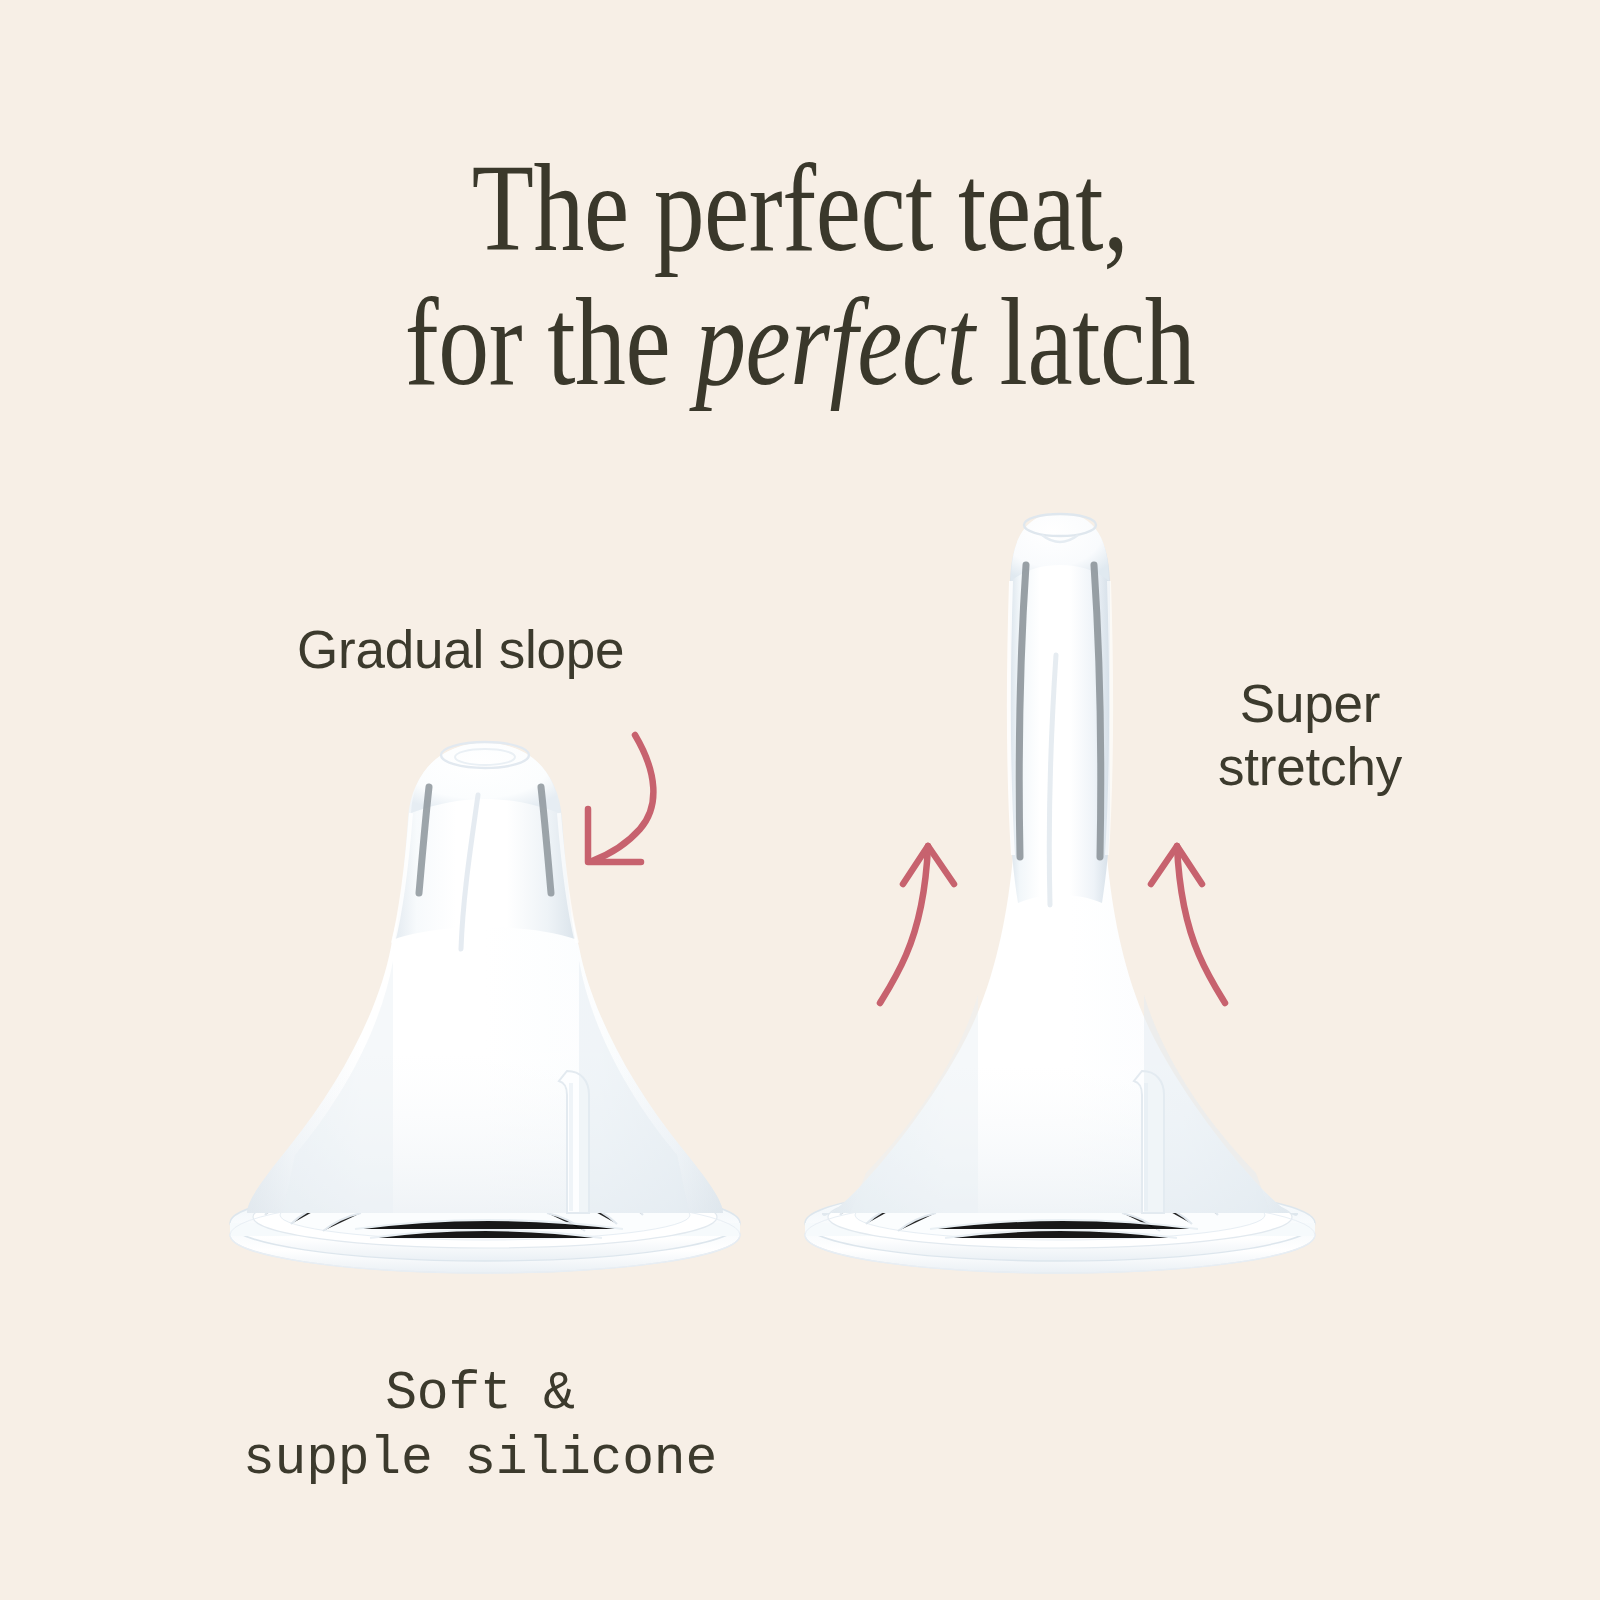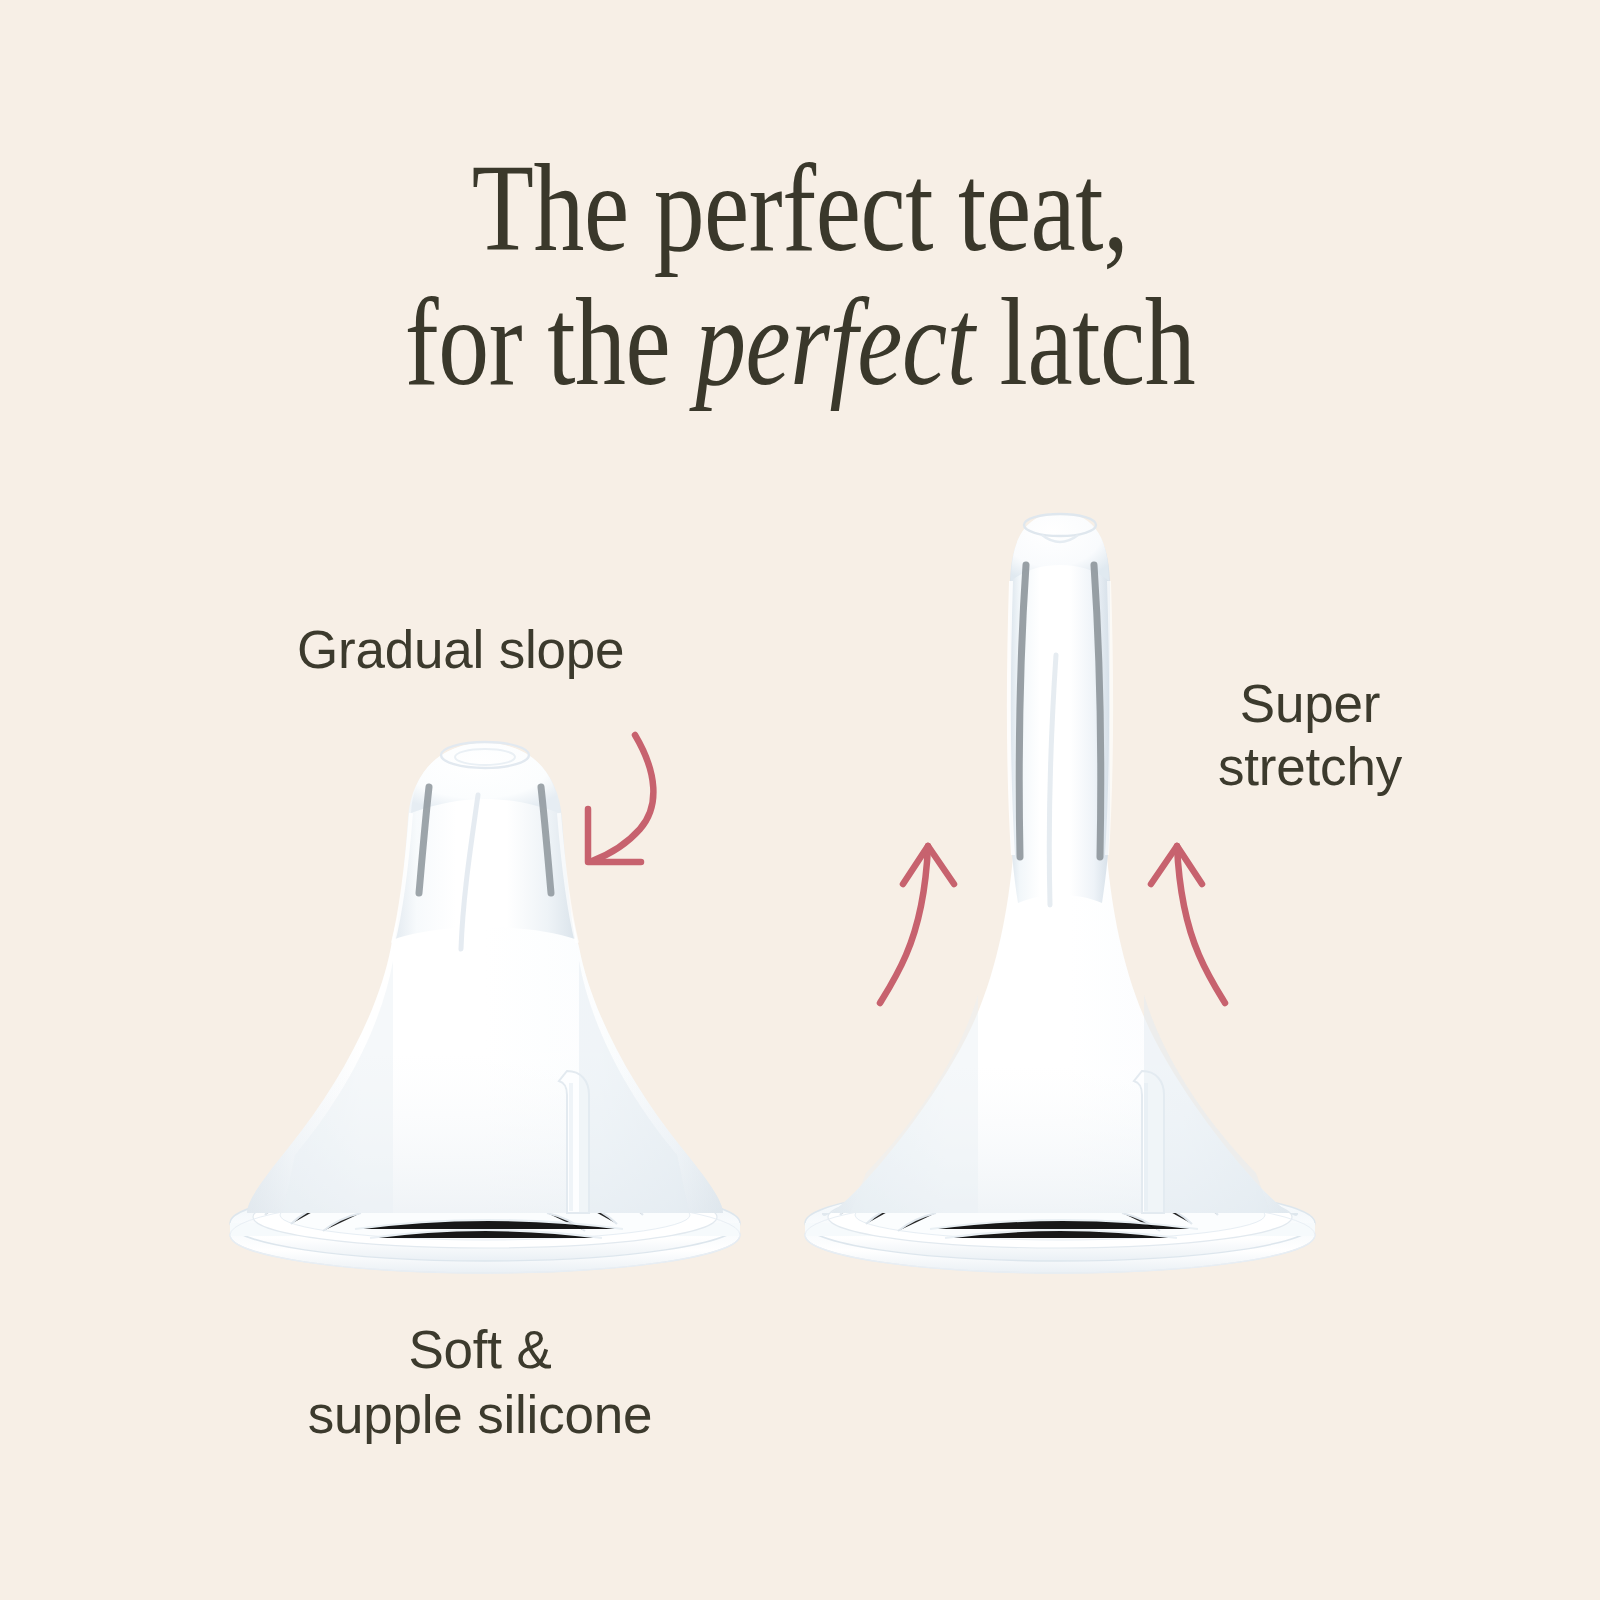--- a/index.html
+++ b/index.html
@@ -66,27 +66,28 @@
     left: 1160px;
     top: 673px;
     width: 300px;
     text-align: center;
   }
 
   
   .caption {
     position: absolute;
     color: #3c3a2d;
-    font-family: Liberation Sans, sans-serif;
+    font-family: Liberation Mono, monospace;
     font-weight: 300;
     font-size: 53px;
     line-height: 1.22;
     letter-spacing: -0.2px;
     text-align: center;
     white-space: pre-line;
+    margin-top: 44px;
   }
   #caption-left  { left: 180px;  top: 1318px; width: 600px; }
   #caption-right { left: 790px;  top: 1318px; width: 600px; }
 
   
   .teat {
     position: absolute;
   }
   .teat svg { display: block; }
 

